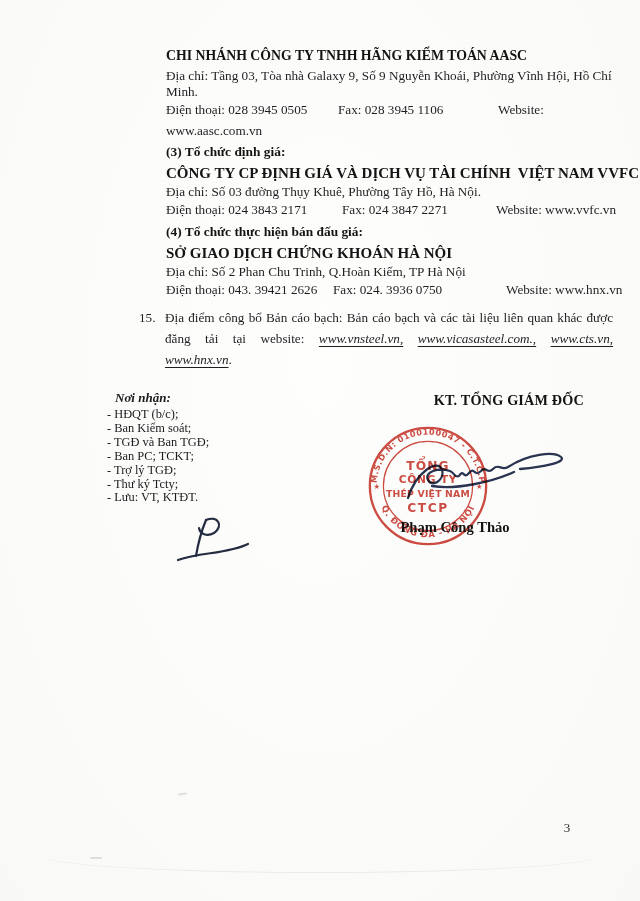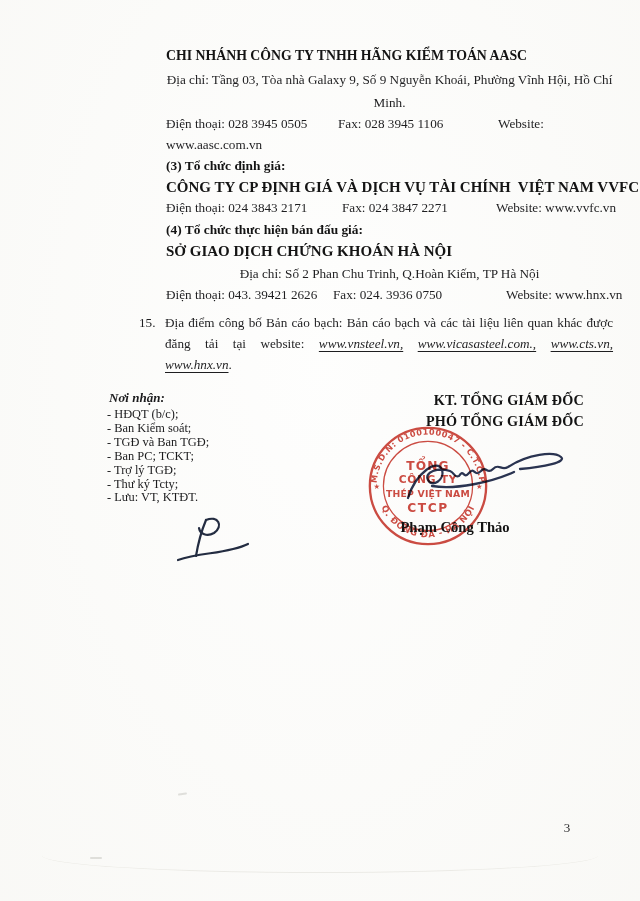--- a/index.html
+++ b/index.html
@@ -27,21 +27,21 @@
     font-weight:bold; font-size:13.8px; line-height:19px;
     white-space:nowrap; color:#141414; margin-bottom:3px;
   }
   .sec-head {
     font-weight:bold; font-size:13.4px; line-height:21.5px; color:#141414;
   }
   .company {
     font-weight:bold; font-size:15px; line-height:21.5px;
     white-space:pre; color:#141414;
   }
-  .addr { line-height:23px;text-align:center; }
+  .addr { line-height:16px; }
   .contact-row { position:relative; height:21px; }
   .contact-row span { position:absolute; top:0; white-space:nowrap; }
   .c-phone { left:0; }
   .r1 .c-fax { left:172px; }   .r1 .c-web { left:332px; }
   .r2 .c-fax { left:176px; }   .r2 .c-web { left:330px; }
   .r3 .c-fax { left:167px; }   .r3 .c-web { left:340px; }
   .www-line { line-height:20.4px; }
 
   .item15 {
     position:relative; margin-top:6px; padding-left:26px;
@@ -50,21 +50,21 @@
   .item15 .num { position:absolute; left:0; top:0; }
   .u { text-decoration:underline; text-underline-offset:2.5px; text-decoration-thickness:1px;font-style:italic; }
 
   
   .recipients {
     position:absolute; left:107px; top:389px; width:190px;
     font-size:12.4px; line-height:13.9px; color:#1b1b1d;
   }
   .recipients .rhead {
     font-weight:bold; font-style:italic; font-size:13px;
-    line-height:17px; margin-left:2px; margin-bottom:2px;
+    line-height:17px; margin-left:8px; margin-bottom:2px;
   }
   .sig-block {
     position:absolute; left:350px; top:390px; width:234px;
     text-align:right;
   }
   .sig-title {
     font-weight:bold; font-size:14.2px; line-height:21px;
     letter-spacing:.2px; color:#131313; white-space:nowrap;
   }
   .signer-name {
@@ -132,20 +132,21 @@
         <span class="c-phone">Điện thoại: 028 3945 0505</span>
         <span class="c-fax">Fax: 028 3945 1106</span>
         <span class="c-web">Website:</span>
       </div>
       <p class="www-line">www.aasc.com.vn</p>
     </div>
 
     <div class="indent">
       <p class="sec-head">(3) Tổ chức định giá:</p>
       <p class="company">CÔNG TY CP ĐỊNH GIÁ VÀ DỊCH VỤ TÀI CHÍNH  VIỆT NAM VVFC</p>
+      <p class="addr">Địa chỉ: Số 03 đường Thụy Khuê, Phường Tây Hồ, Hà Nội.</p>
       <div class="contact-row r2">
         <span class="c-phone">Điện thoại: 024 3843 2171</span>
         <span class="c-fax">Fax: 024 3847 2271</span>
         <span class="c-web">Website: www.vvfc.vn</span>
       </div>
     </div>
 
     <div class="indent">
       <p class="sec-head">(4) Tổ chức thực hiện bán đấu giá:</p>
       <p class="company">SỞ GIAO DỊCH CHỨNG KHOÁN HÀ NỘI</p>
@@ -173,21 +174,20 @@
     <div>- Ban Kiểm soát;</div>
     <div>- TGĐ và Ban TGĐ;</div>
     <div>- Ban PC; TCKT;</div>
     <div>- Trợ lý TGĐ;</div>
     <div>- Thư ký Tcty;</div>
     <div>- Lưu: VT, KTĐT.</div>
   </div>
 
   <div class="sig-block">
     <div class="sig-title">KT. TỔNG GIÁM ĐỐC</div>
-    <div class="sig-title">PHÓ TỔNG GIÁM ĐỐC</div>
   </div>
 
   <svg class="stamp" viewBox="0 0 130 130" aria-hidden="true">
     <defs>
       <path id="arcTop" d="M 12.8 74.2 A 53 53 0 1 1 117.2 74.2" fill="none"></path>
       <path id="arcBot" d="M 15.2 83.1 A 53 53 0 0 0 114.8 83.1" fill="none"></path>
     </defs>
     <circle class="ring-outer" cx="65" cy="65" r="60"></circle>
     <circle class="ring-inner" cx="65" cy="65" r="46"></circle>
     <text class="ringtxt" text-anchor="middle"><textPath href="#arcTop" startOffset="50%">M.S.D.N: 0100100047 - C.T.C.P</textPath></text>

